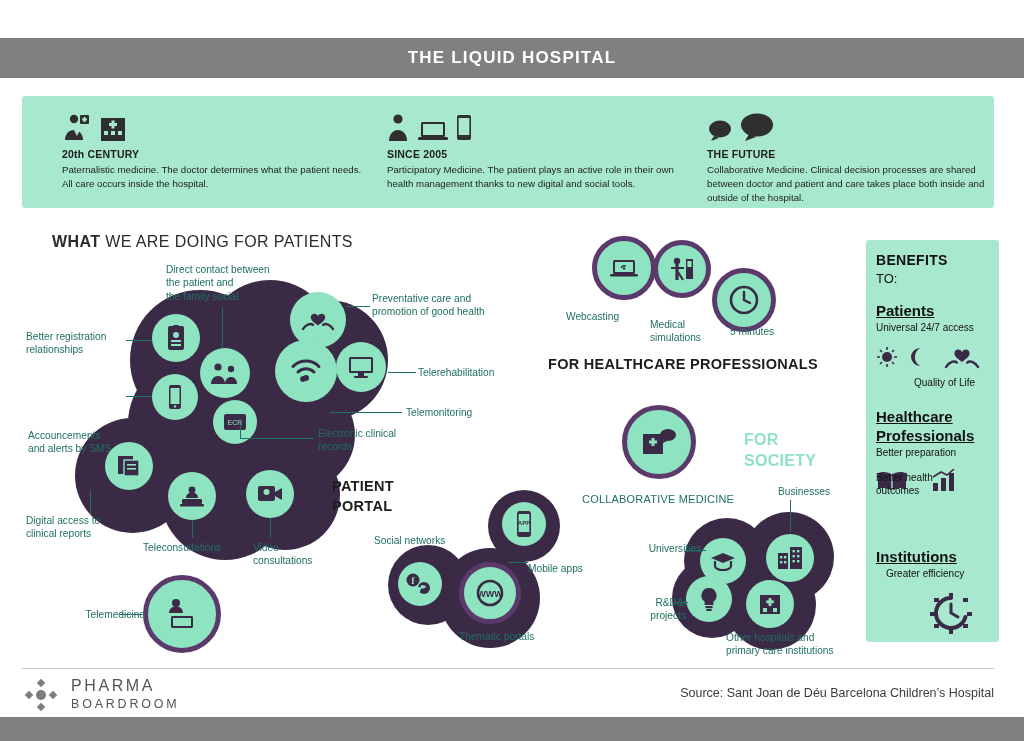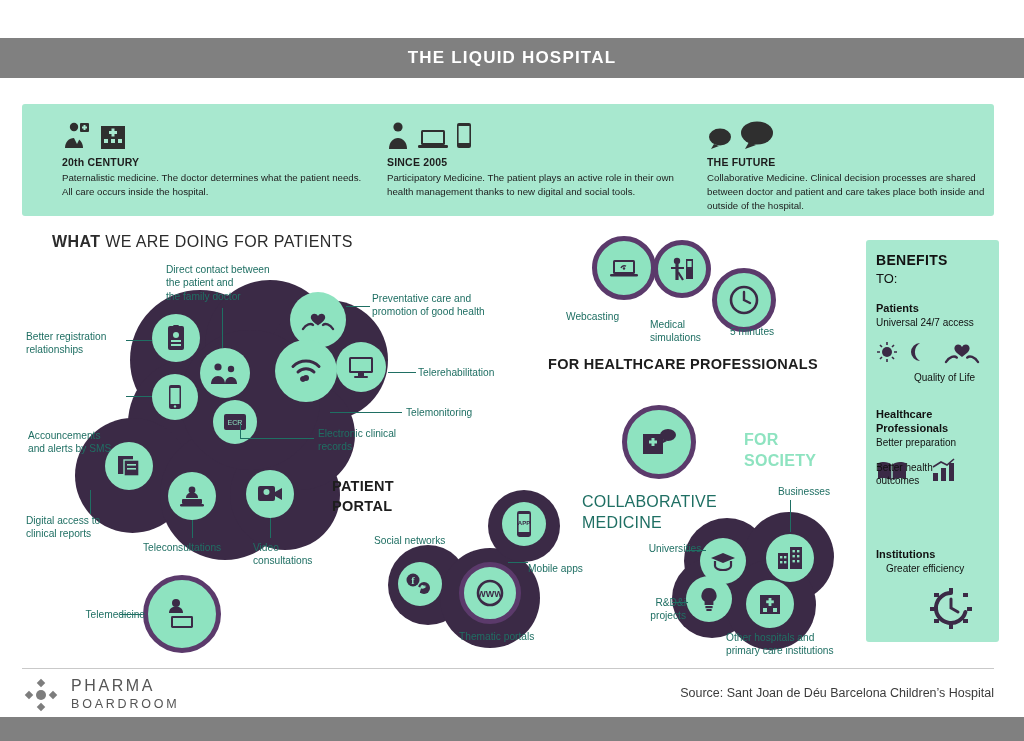--- a/index.html
+++ b/index.html
@@ -47,21 +47,21 @@
     position: absolute;
     left: 56px; top: 80px;
     font-size: 16px;
     letter-spacing: .4px;
   }
   .newconcept-title b { font-weight: bold; color: #111; }
   .newconcept-title span { font-weight: normal; color: #111; }
 
   .concept-band {
     position: absolute;
-    left: 22px; top: 104px;
+    left: 22px; top: 96px;
     width: 972px;
     height: 112px;
     background: #a8e8cf;
     border-radius: 3px;
   }
   .concept-col {
     position: absolute;
     top: 12px;
   }
   .concept-col .icons {
@@ -161,24 +161,25 @@
     letter-spacing: .3px;
   }
   .benefits .to {
     position: absolute;
     left: 10px; top: 31px;
     font-size: 13px;
     color: #111;
   }
   .ben-group { position: absolute; left: 10px; }
   .ben-group .g-title {
-    font-size: 11px;
+    font-size: 15px;
     font-weight: bold;
     color: #111;
     line-height: 1.25;
+    text-decoration: underline;
   }
   .ben-group .g-sub {
     font-size: 10px;
     color: #111;
     line-height: 1.3;
     margin-top: 0;
   }
 
   
   .footer-rule {
@@ -336,21 +337,21 @@
       <svg width="30" height="24" viewBox="0 0 30 24">
           <circle cx="8" cy="6" r="3.6" fill="#3b2a46"></circle>
           <path d="M1 23c0-5 3.2-8 7-8s7 3 7 8z" fill="#3b2a46"></path>
           <circle cx="21" cy="8" r="3.2" fill="#3b2a46"></circle>
           <path d="M15 23c0-4.4 2.8-7 6-7s6 2.6 6 7z" fill="#3b2a46"></path>
         </svg>
     </span>
   </div>
   <div class="lbl teal" style="left:166px; top:263px; width:150px; white-space:pre-line;">Direct contact between
 the patient and
-the family doctor</div>
+the family social</div>
   <div class="connector v" style="left:222px; top:308px; height:40px; width:1px;"></div>
 
   <div class="node plain" style="left:290px; top:292px; width:56px; height:56px;">
     <span>
       <svg width="34" height="26" viewBox="0 0 34 26">
           <path d="M17 9c-1.6-3.6-7.2-3-7.2 1.2 0 3.2 4.2 6 7.2 8.2 3-2.2 7.2-5 7.2-8.2C24.2 6 18.6 5.4 17 9z" fill="#3b2a46"></path>
           <path d="M2 22c3-5 8-6 10-4M32 22c-3-5-8-6-10-4" stroke="#3b2a46" stroke-width="2.4" fill="none" stroke-linecap="round"></path>
         </svg>
     </span>
   </div>
@@ -549,21 +550,21 @@
     <span>
       <svg width="40" height="32" viewBox="0 0 40 32">
           <rect x="4" y="8" width="20" height="20" fill="#3b2a46"></rect>
           <rect x="12.5" y="12" width="3" height="8" fill="#8ee3c0"></rect>
           <rect x="10" y="14.5" width="8" height="3" fill="#8ee3c0"></rect>
           <ellipse cx="29" cy="9" rx="8" ry="6" fill="#3b2a46"></ellipse>
           <path d="M25 13l-3 5 6-3z" fill="#3b2a46"></path>
         </svg>
     </span>
   </div>
-  <div class="lbl teal" style="left:582px; top:492px; width:180px; font-size:16px; letter-spacing:.2px;">COLLABORATIVE MEDICINE</div>
+  <div class="lbl teal" style="left:582px; top:492px; width:180px; font-size:11px; letter-spacing:.2px;">COLLABORATIVE MEDICINE</div>
 
   <div class="diag-head" style="left:744px; top:430px; font-size:16px; color:#8ee3c0; line-height:1.3;">
     <div>FOR</div>
     <div>SOCIETY</div>
   </div>
 
   <div class="blob" style="left:684px; top:518px; width:86px; height:86px;"></div>
   <div class="blob" style="left:744px; top:512px; width:90px; height:90px;"></div>
   <div class="blob" style="left:672px; top:558px; width:80px; height:80px;"></div>
   <div class="blob" style="left:726px; top:560px; width:90px; height:90px;"></div>

